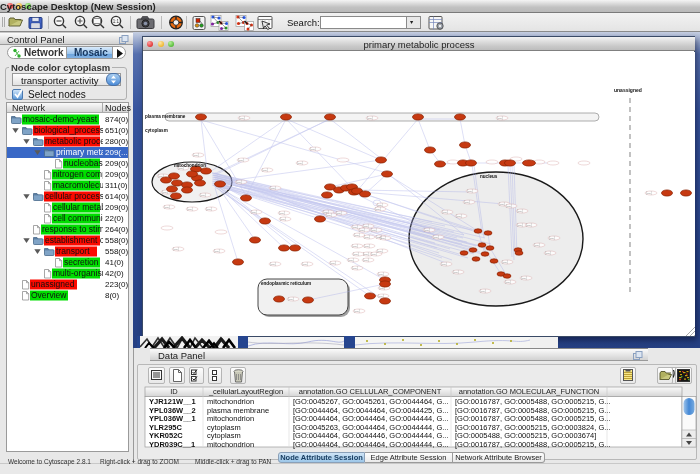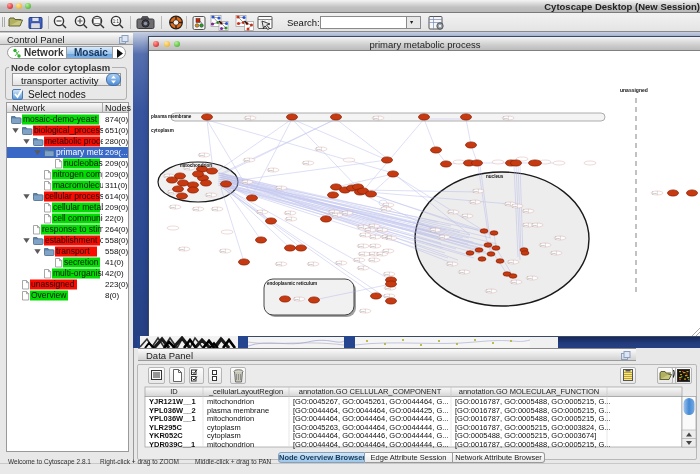--- a/index.html
+++ b/index.html
@@ -5,21 +5,21 @@
 body{font-family:"Liberation Sans",sans-serif;position:relative;background:#e8e8e8;font-size:10px}
 .abs{position:absolute}
 .tl{width:6px;height:6px;border-radius:50%;display:inline-block}
 </style></head>
 <body>
 
 <div class="abs" style="left:0;top:0;width:700px;height:13px;background:linear-gradient(#f4f4f4,#c1c1c1 60%,#b9b9b9);border-bottom:1px solid #7a7a7a;">
   <div class="abs tl" style="left:7px;top:3px;background:radial-gradient(circle at 35% 30%,#ff9d9d,#d50d0c)"></div>
   <div class="abs tl" style="left:16px;top:3px;background:radial-gradient(circle at 35% 30%,#ffe7a8,#e8a500)"></div>
   <div class="abs tl" style="left:25px;top:3px;background:radial-gradient(circle at 35% 30%,#b6f09a,#32a815)"></div>
-  <div class="abs" style="left:0;top:1px;width:700px;text-align:right;font-weight:bold;font-size:9.5px;color:#222">Cytoscape Desktop (New Session)</div>
+  <div class="abs" style="left:0;top:1px;width:700px;text-align:left;font-weight:bold;font-size:9.5px;color:#222">Cytoscape Desktop (New Session)</div>
 </div>
 
 <div id="toolbar" class="abs" style="left:0;top:13px;width:700px;height:19px;background:linear-gradient(#f2f2f2,#e4e4e4);border-bottom:1px solid #8a8a8a;">
 <svg width="700" height="18" style="position:absolute;left:0;top:0">
  <g stroke="#aaa" stroke-width="1">
         <path d="M2.5 4v10M4.5 4v10"></path>
       </g>
 
  <path d="M9 13l2.5-6h11l-2.5 6z" fill="#c8c87e" stroke="#55552a" stroke-width="0.9"></path>
  <path d="M9 13V6.5l1-1.5h4l1 1.5h6" fill="#b0b060" stroke="#55552a" stroke-width="0.9"></path>
@@ -284,21 +284,21 @@
 <g clip-path="url(#lc)">
           <text x="24" y="184.4" fill="#111">Overview</text>
         </g>
 <text x="98" y="184.4" font-size="8" fill="#111">8(0)</text>
 </svg>
   </div>
 </div>
 
 <div id="desktop" class="abs" style="left:133px;top:32px;width:567px;height:316px;background:linear-gradient(#c6cfe2 0px,#5670ae 22px,#37549e 80px,#2c4992 200px,#253f82 316px);overflow:hidden">
 
-  <div class="abs" style="left:15px;top:4px;width:553px;height:301px;border:1px solid #3a4a66;background:#fff;box-shadow:2px 3px 6px rgba(0,0,20,0.45)">
+  <div class="abs" style="left:9px;top:4px;width:553px;height:301px;border:1px solid #3a4a66;background:#fff;box-shadow:2px 3px 6px rgba(0,0,20,0.45)">
     <div class="abs" style="left:0;top:0;width:552px;height:14px;background:linear-gradient(#f3f3f3,#c9c9c9 70%,#bdbdbd);border-bottom:1px solid #808080">
       <div class="abs tl" style="left:4px;top:4px;background:radial-gradient(circle at 35% 30%,#ff9d9d,#d50d0c)"></div>
       <div class="abs tl" style="left:14.5px;top:4px;background:radial-gradient(circle at 35% 30%,#ffe7a8,#e8a500)"></div>
       <div class="abs tl" style="left:25px;top:4px;background:radial-gradient(circle at 35% 30%,#b6f09a,#32a815)"></div>
       <div class="abs" style="left:0;top:2px;width:552px;text-align:center;font-size:9.5px;color:#222">primary metabolic process</div>
     </div>
     <div class="abs" style="left:0;top:15px;width:552px;height:284px;background:#fff;overflow:hidden">
 <svg width="552" height="287" viewBox="141 50 552 287" style="position:absolute;left:0;top:0" font-family="Liberation Sans">
 <rect x="163" y="111" width="434" height="8" rx="4" fill="#f4f4f4" stroke="#9a9a9a" stroke-width="0.8"></rect>
 <ellipse cx="190" cy="180" rx="40" ry="20" fill="#f1f1f1" stroke="#1a1a1a" stroke-width="1.2"></ellipse>
@@ -663,21 +663,21 @@
           <circle cx="120" cy="3" r="1"></circle>
           <circle cx="138" cy="6" r="1"></circle>
           <circle cx="156" cy="4" r="1"></circle>
         </g>
       </svg>
   </div>
   <div class="abs" style="left:397px;top:305px;width:28px;height:11px;background:#f0f0f0"></div>
 </div>
 
 <div id="dpanel" class="abs" style="left:134px;top:348px;width:566px;height:115px;background:#e8e8e8;">
-  <div class="abs" style="left:4px;top:0;width:498px;height:13px;background:linear-gradient(#fbfbfb,#d2d2d2);border-bottom:1px solid #9a9a9a;border-top:1px solid #888">
+  <div class="abs" style="left:16px;top:0;width:498px;height:13px;background:linear-gradient(#fbfbfb,#d2d2d2);border-bottom:1px solid #9a9a9a;border-top:1px solid #888">
     <span style="position:absolute;left:8px;top:1px;font-size:9.5px;color:#222">Data Panel</span>
     <svg width="10" height="9" style="position:absolute;right:5px;top:2px">
         <rect x="0.5" y="2.5" width="6" height="6" fill="none" stroke="#8aa0c0"></rect>
         <rect x="3" y="0.5" width="6" height="6" fill="#dde6f2" stroke="#8aa0c0"></rect>
       </svg>
   </div>
   <div class="abs" style="left:3px;top:16px;width:560px;height:96px;background:#ebebeb;border:1px solid #b8b8b8;border-radius:2px"></div>
 
   <div class="abs" style="left:14px;top:19px;width:17px;height:17px;background:linear-gradient(#fdfdfd,#e8e8e8);border:1px solid #b5b5b5;border-radius:2px">
     <svg width="15" height="15">
@@ -808,21 +808,21 @@
         </linearGradient>
       </defs>
 <rect x="548" y="82" width="14" height="8.5" fill="#ececec" stroke="#aaa" stroke-width="0.6"></rect>
 <path d="M555 84.5l3 4h-6z" fill="#444"></path>
 <rect x="548" y="90.5" width="14" height="8.5" fill="#ececec" stroke="#aaa" stroke-width="0.6"></rect>
 <path d="M555 97l-3-4h6z" fill="#444"></path>
 </svg>
 </div>
 
 <div class="abs" style="left:278px;top:452px;height:11px;display:flex;font-size:7.5px;z-index:5;white-space:nowrap">
-  <div style="width:87px;text-align:center;overflow:hidden;background:linear-gradient(#cfe4f6,#9cc6e8);border:1px solid #8aa0b8;border-radius:3px 0 0 3px;line-height:10px;font-weight:bold;color:#143a5e">Node Overview Browser</div>
+  <div style="width:87px;text-align:center;overflow:hidden;background:linear-gradient(#cfe4f6,#9cc6e8);border:1px solid #8aa0b8;border-radius:3px 0 0 3px;line-height:10px;font-weight:bold;color:#143a5e">Node Attribute Session</div>
   <div style="width:88px;text-align:center;overflow:hidden;background:linear-gradient(#fdfdfd,#e9e9e9);border:1px solid #9a9a9a;border-left:none;line-height:10px;color:#222">Edge Attribute Session</div>
   <div style="width:92px;text-align:center;overflow:hidden;background:linear-gradient(#fdfdfd,#e9e9e9);border:1px solid #9a9a9a;border-left:none;border-radius:0 3px 3px 0;line-height:10px;color:#222">Network Attribute Browser</div>
 </div>
 <div id="bottombar" class="abs" style="left:0;top:463px;width:700px;height:11px;background:#e9e9e9;border-top:1px solid #c8c8c8">
   <span style="position:absolute;left:8px;top:-6px;font-size:6.5px;color:#333">Welcome to Cytoscape 2.8.1</span>
   <span style="position:absolute;left:100px;top:-6px;font-size:6.5px;color:#333">Right-click + drag to ZOOM</span>
   <span style="position:absolute;left:195px;top:-6px;font-size:6.5px;color:#333">Middle-click + drag to PAN</span>
 </div>
 
 </body></html>

